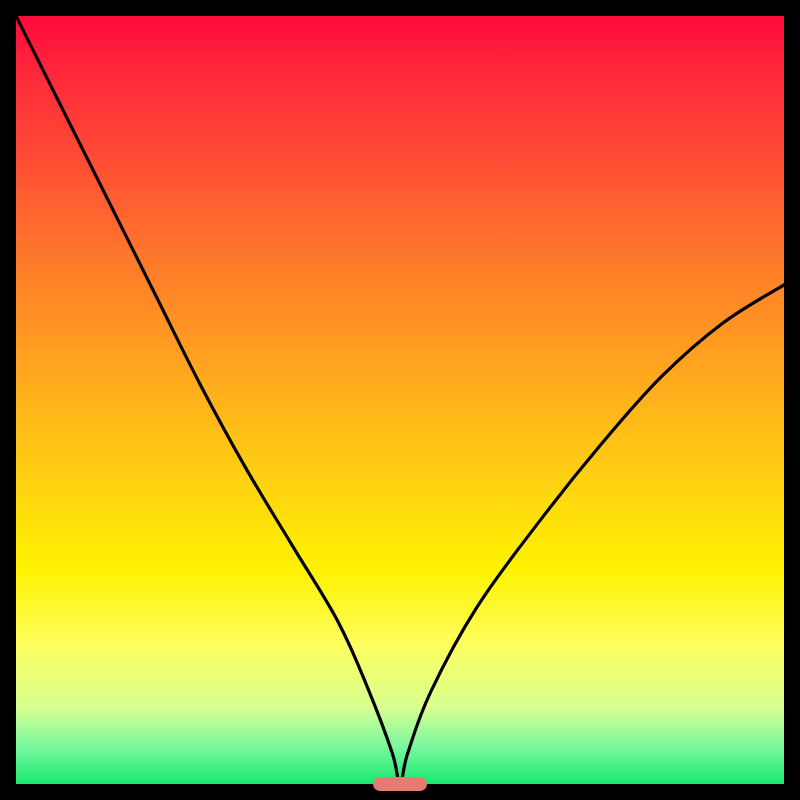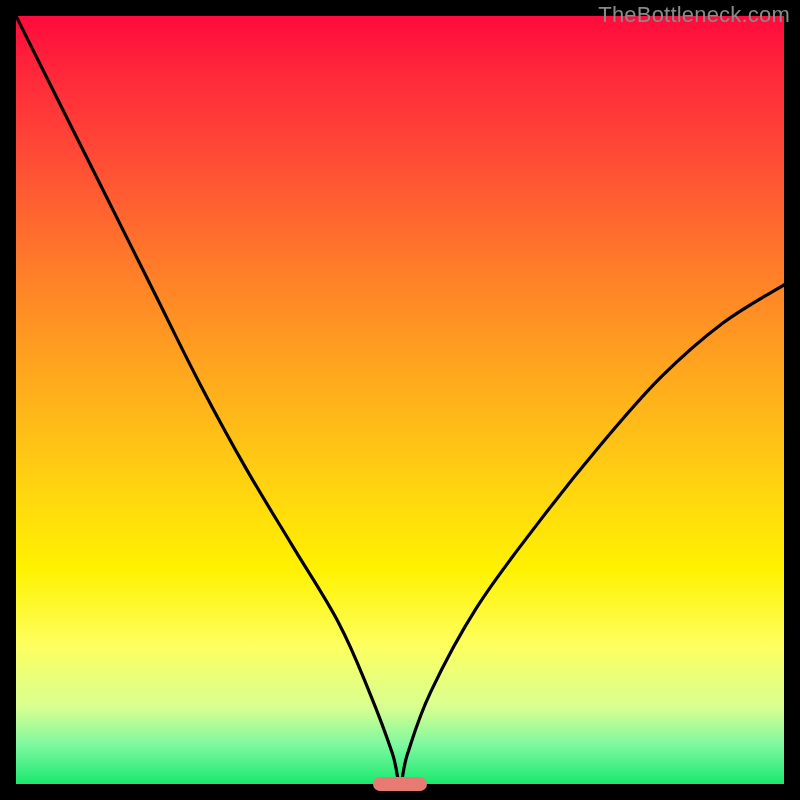--- a/index.html
+++ b/index.html
@@ -63,14 +63,13 @@
 </head>
 <body>
 
 <div class="frame">
   <div class="plot-area">
     <svg class="curve" viewBox="0 0 768 768" preserveAspectRatio="none">
       <path d="M 0.00 0.00 C 8.29 16.59, 29.49 58.98, 46.08 92.16 C 62.67 125.34, 75.57 151.14, 92.16 184.32 C 108.75 217.50, 121.65 243.30, 138.24 276.48 C 154.83 309.66, 167.73 336.84, 184.32 368.64 C 200.91 400.44, 213.81 424.09, 230.40 453.12 C 246.99 482.15, 259.89 502.27, 276.48 529.92 C 293.07 557.57, 308.74 580.45, 322.56 606.72 C 336.38 632.99, 343.60 652.34, 353.28 675.84 C 362.96 699.34, 370.79 720.69, 376.32 737.28 C 381.85 753.87, 381.24 768.00, 384.00 768.00 C 386.76 768.00, 386.15 753.87, 391.68 737.28 C 397.21 720.69, 402.28 702.11, 414.72 675.84 C 427.16 649.57, 441.45 621.77, 460.80 591.36 C 480.15 560.95, 500.12 535.91, 522.24 506.88 C 544.36 477.85, 561.56 456.35, 583.68 430.08 C 605.80 403.81, 623.00 383.08, 645.12 360.96 C 667.24 338.84, 684.44 323.79, 706.56 307.20 C 728.68 290.61, 756.94 275.71, 768.00 268.80" fill="none" stroke="#000" stroke-width="3.2" stroke-linejoin="round" stroke-linecap="round"></path>
     </svg>
     <div class="marker" style="left: 357.12px; top: 761.472px; width: 53.76px; height: 13.056px;"></div>
   </div>
-  <div class="watermark">TheBottleneck.com</div>
 </div>
 
 </body></html>

